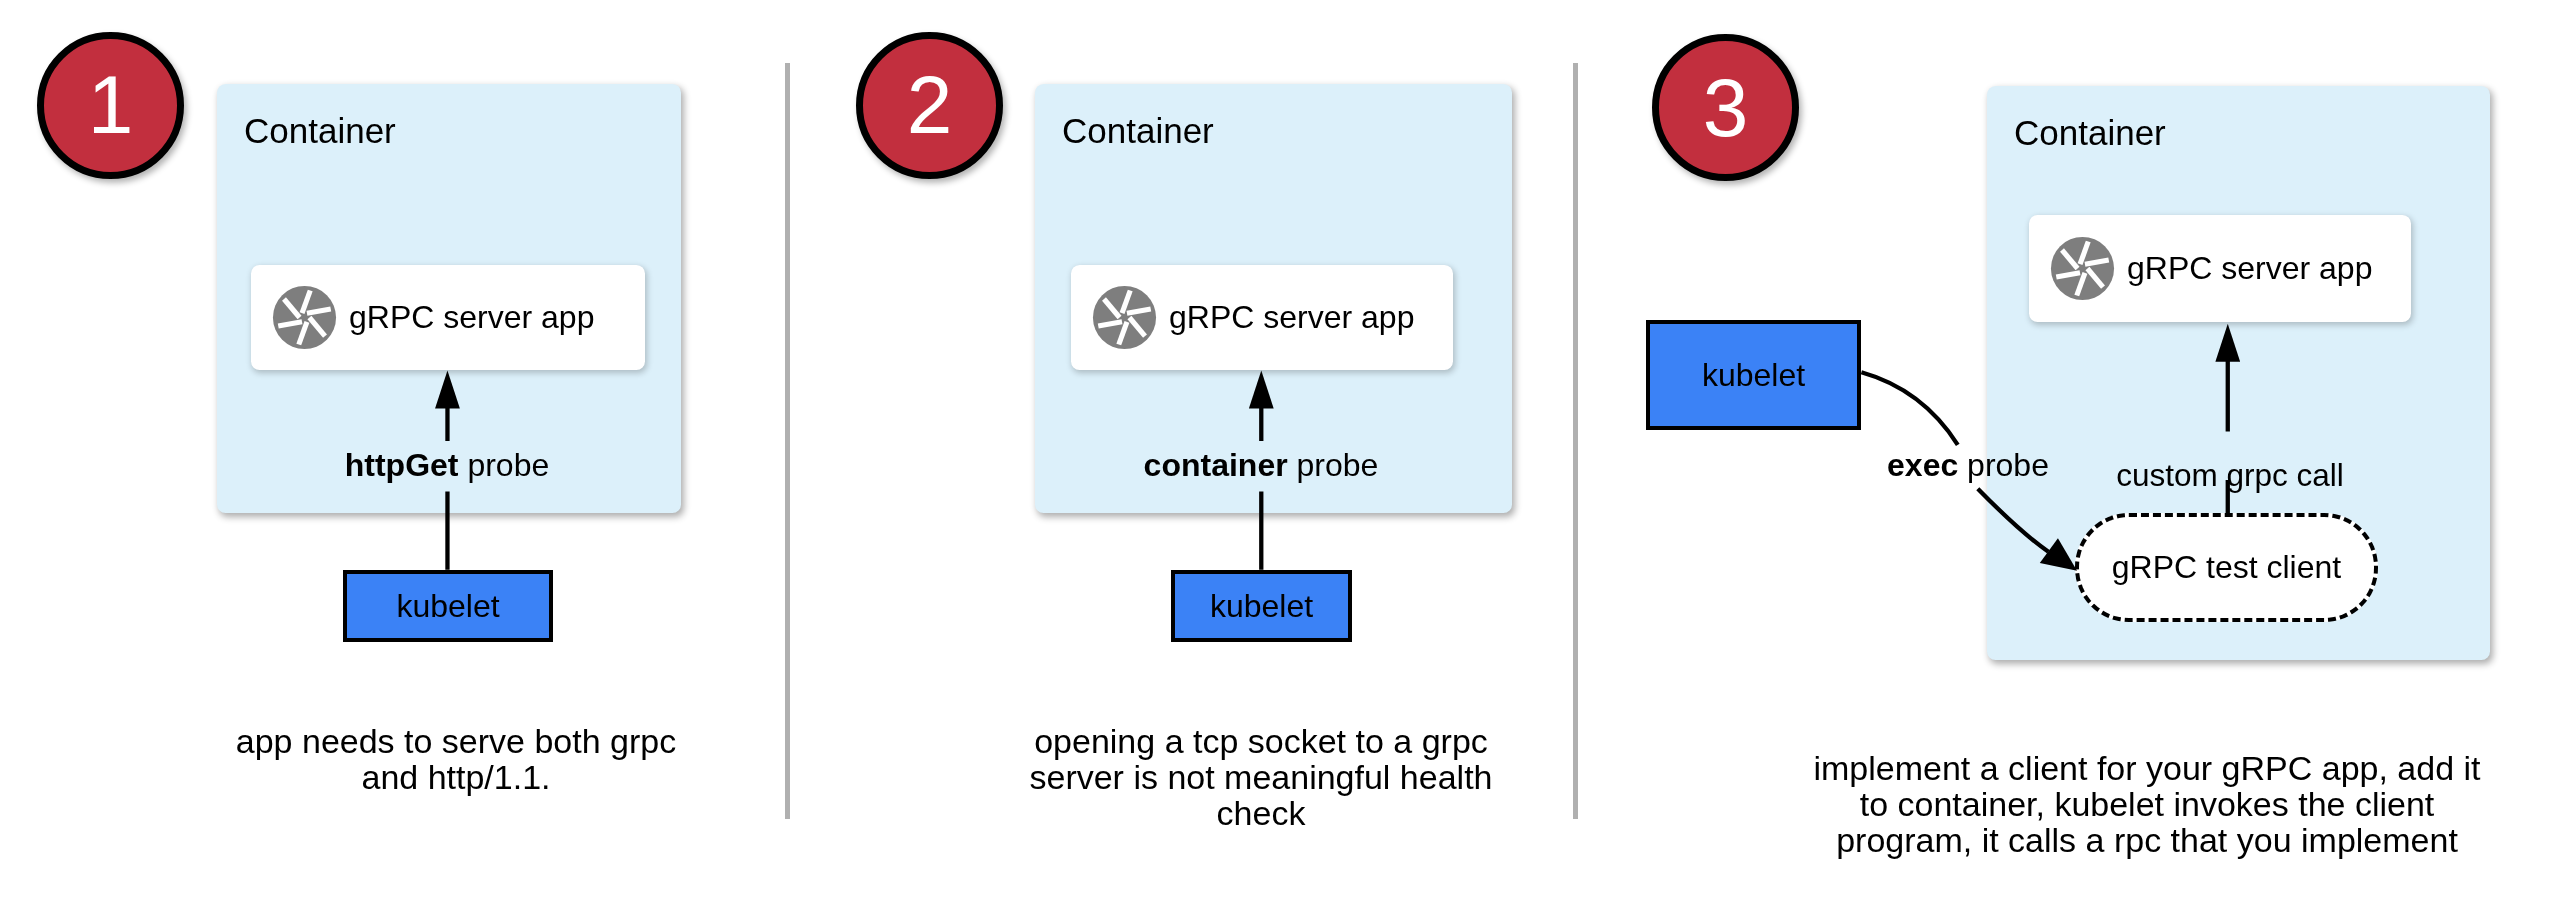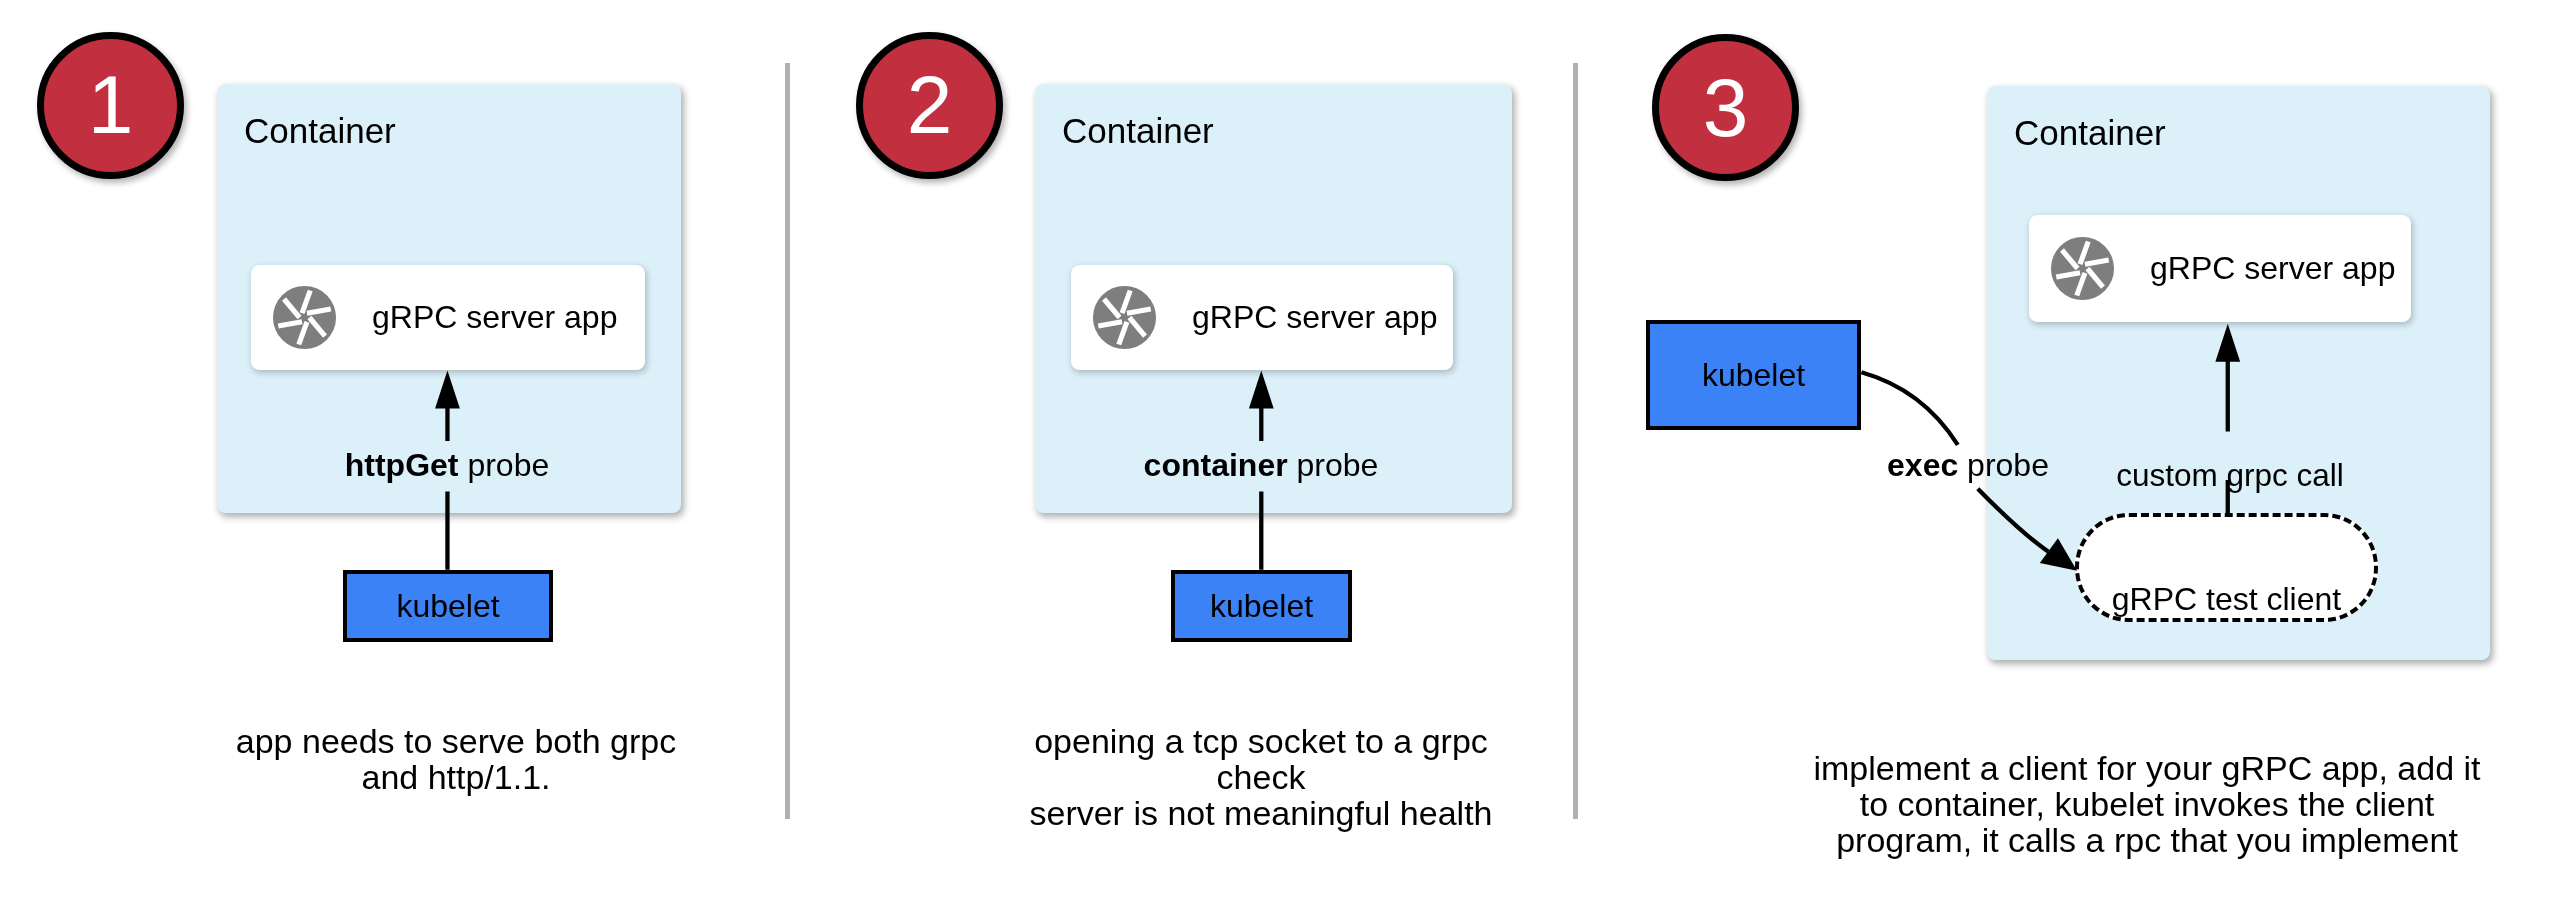--- a/index.html
+++ b/index.html
@@ -23,21 +23,21 @@
     box-shadow:2.9px 3.8px 7.6px rgba(0,0,0,.32);
   }
   .c1{left:217px;top:84px;width:464px;height:429px;}
   .c2{left:1035px;top:84px;width:477px;height:429px;}
   .c3{left:1987px;top:86px;width:503px;height:574px;}
   .container-label{position:absolute;left:27px;top:27px;font-size:35px;}
 
   .app-box{
     position:absolute;background:#fff;border-radius:8.6px;
     box-shadow:1.9px 2.9px 6.7px rgba(0,0,0,.22);
-    display:flex;align-items:center;gap:32px;padding-left:18px;box-sizing:border-box;
+    display:flex;align-items:center;gap:9px;padding-left:18px;box-sizing:border-box;
     font-size:32px;white-space:nowrap;
   }
   .a1{left:251px;top:265px;width:394px;height:105px;}
   .a2{left:1071px;top:265px;width:382px;height:105px;}
   .a3{left:2029px;top:215px;width:382px;height:107px;}
   .aperture{width:71px;height:71px;flex:0 0 auto;}
   .aperture .ring{fill:var(--icon_gray,#7e7e7e);}
 
   .probe{position:absolute;transform:translateX(-50%);font-size:32px;white-space:nowrap;}
   .p1{left:447px;top:447px;} .p2{left:1261px;top:447px;} .p3{left:1968px;top:447px;}
@@ -49,21 +49,21 @@
     position:absolute;background:#3b82f6;border:4.8px solid #000;box-sizing:border-box;
     display:flex;align-items:center;justify-content:center;font-size:32px;
   }
   .k1{left:343px;top:570px;width:210px;height:72px;}
   .k2{left:1171px;top:570px;width:181px;height:72px;}
   .k3{left:1646px;top:320px;width:215px;height:110px;}
 
   .pill{
     position:absolute;left:2075px;top:513px;width:303px;height:109px;box-sizing:border-box;
     background:#fff;border:4.8px dashed #000;border-radius:54px;
-    display:flex;align-items:flex-end;justify-content:center;font-size:32px;white-space:nowrap;
+    display:flex;align-items:center;justify-content:center;font-size:32px;white-space:nowrap;
   }
 
   .caption{position:absolute;transform:translateX(-50%);text-align:center;
     font-size:34px;line-height:36px;white-space:nowrap;}
   .cap1{left:456px;top:723px;} .cap2{left:1261px;top:723px;} .cap3{left:2147px;top:723px;margin-top:27px;}
 
   .overlay{position:absolute;left:0;top:0;width:2576px;height:923px;pointer-events:none;}
 </style>
 </head>
 <body>
@@ -121,22 +121,22 @@
       </g>
     </svg>
     <span>gRPC server app</span>
   </div>
   <div class="probe p2"><b>container</b> <span>probe</span></div>
   <div class="kubelet k2">
     <span>kubelet</span>
   </div>
   <div class="caption cap2">
     <div>opening a tcp socket to a grpc</div>
+    <div>server is not meaningful health</div>
     <div>check</div>
-    <div>server is not meaningful health</div>
   </div>
 
   <div class="badge b3">
     <span>3</span>
   </div>
   <div class="container-box c3">
     <div class="container-label">Container</div>
   </div>
   <div class="app-box a3">
     <svg class="aperture" viewBox="0 0 36 36">

